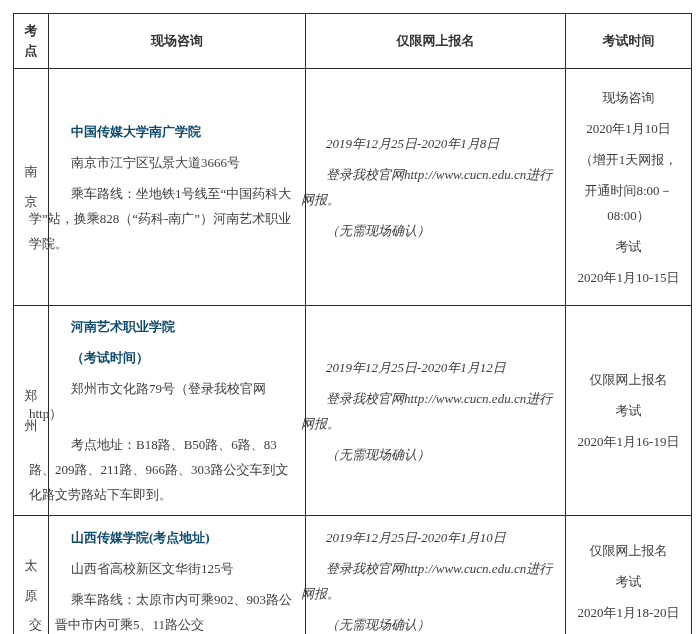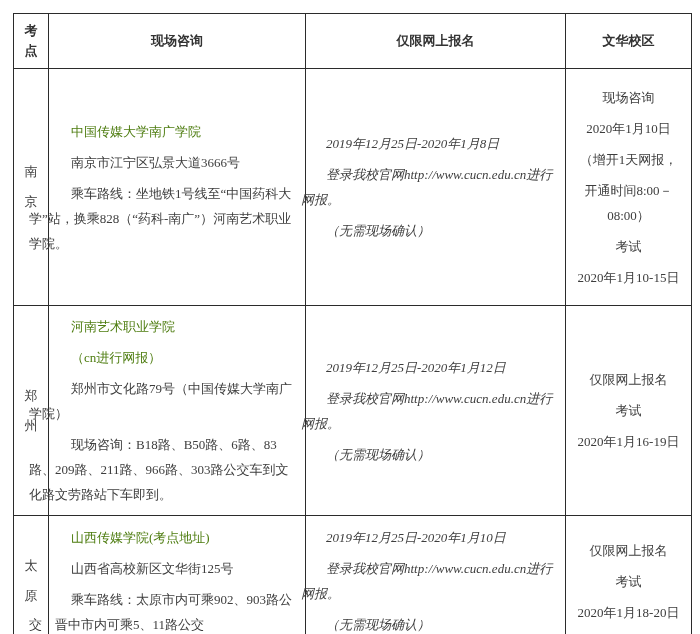--- a/index.html
+++ b/index.html
@@ -72,42 +72,42 @@
   }
   td.exam {
     text-align: center;
     padding: 4px 4px;
   }
   td.exam p {
     margin: 6px 0;
     line-height: 25px;
   }
   p.school {
-    font-weight: normal;
-    color: #4d7c0f;
+    font-weight: bold;
+    color: #0c4a6e;
   }
 </style>
 </head>
 <body>
 
 <div class="page">
   <table class="exam-table">
     <colgroup>
       <col style="width:35px">
       <col style="width:257px">
       <col style="width:260px">
       <col style="width:126px">
     </colgroup>
     <thead>
       <tr class="row-head">
         <th class="col-city">考
 点</th>
         <th>现场咨询</th>
         <th>仅限网上报名</th>
-        <th>文华校区</th>
+        <th>考试时间</th>
       </tr>
     </thead>
     <tbody>
       <tr class="row-city-1">
         <td class="city">南
 京</td>
         <td class="addr">
           <p class="school">中国传媒大学南广学院</p>
           <p>南京市江宁区弘景大道3666号</p>
           <p>乘车路线：坐地铁1号线至“中国药科大学”站，换乘828（“药科-南广”）河南艺术职业学院。</p>
@@ -124,23 +124,23 @@
           <p>开通时间8:00－08:00）</p>
           <p>考试</p>
           <p>2020年1月10-15日</p>
         </td>
       </tr>
       <tr class="row-city-2">
         <td class="city">郑
 州</td>
         <td class="addr">
           <p class="school">河南艺术职业学院</p>
-          <p class="school">（cn进行网报）</p>
-          <p>郑州市文化路79号（中国传媒大学南广学院）</p>
-          <p>现场咨询：B18路、B50路、6路、83路、209路、211路、966路、303路公交车到文化路文劳路站下车即到。</p>
+          <p class="school">（考试时间）</p>
+          <p>郑州市文化路79号（登录我校官网http）</p>
+          <p>考点地址：B18路、B50路、6路、83路、209路、211路、966路、303路公交车到文化路文劳路站下车即到。</p>
         </td>
         <td class="reg">
           <p>2019年12月25日-2020年1月12日</p>
           <p>登录我校官网http://www.cucn.edu.cn进行网报。</p>
           <p>（无需现场确认）</p>
         </td>
         <td class="exam">
           <p>仅限网上报名</p>
           <p>考试</p>
           <p>2020年1月16-19日</p>

